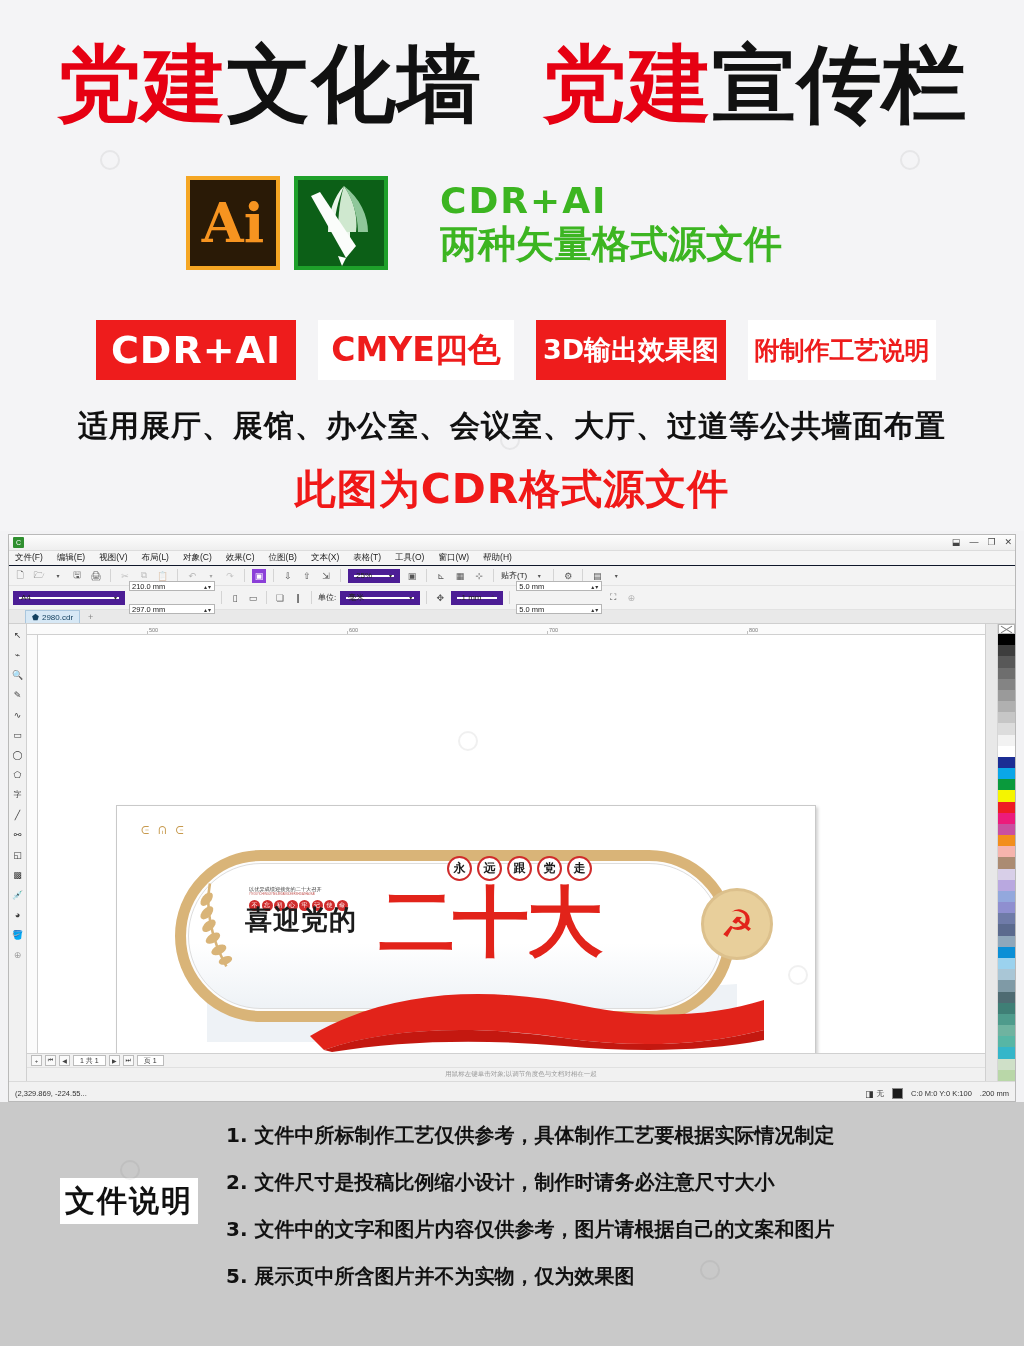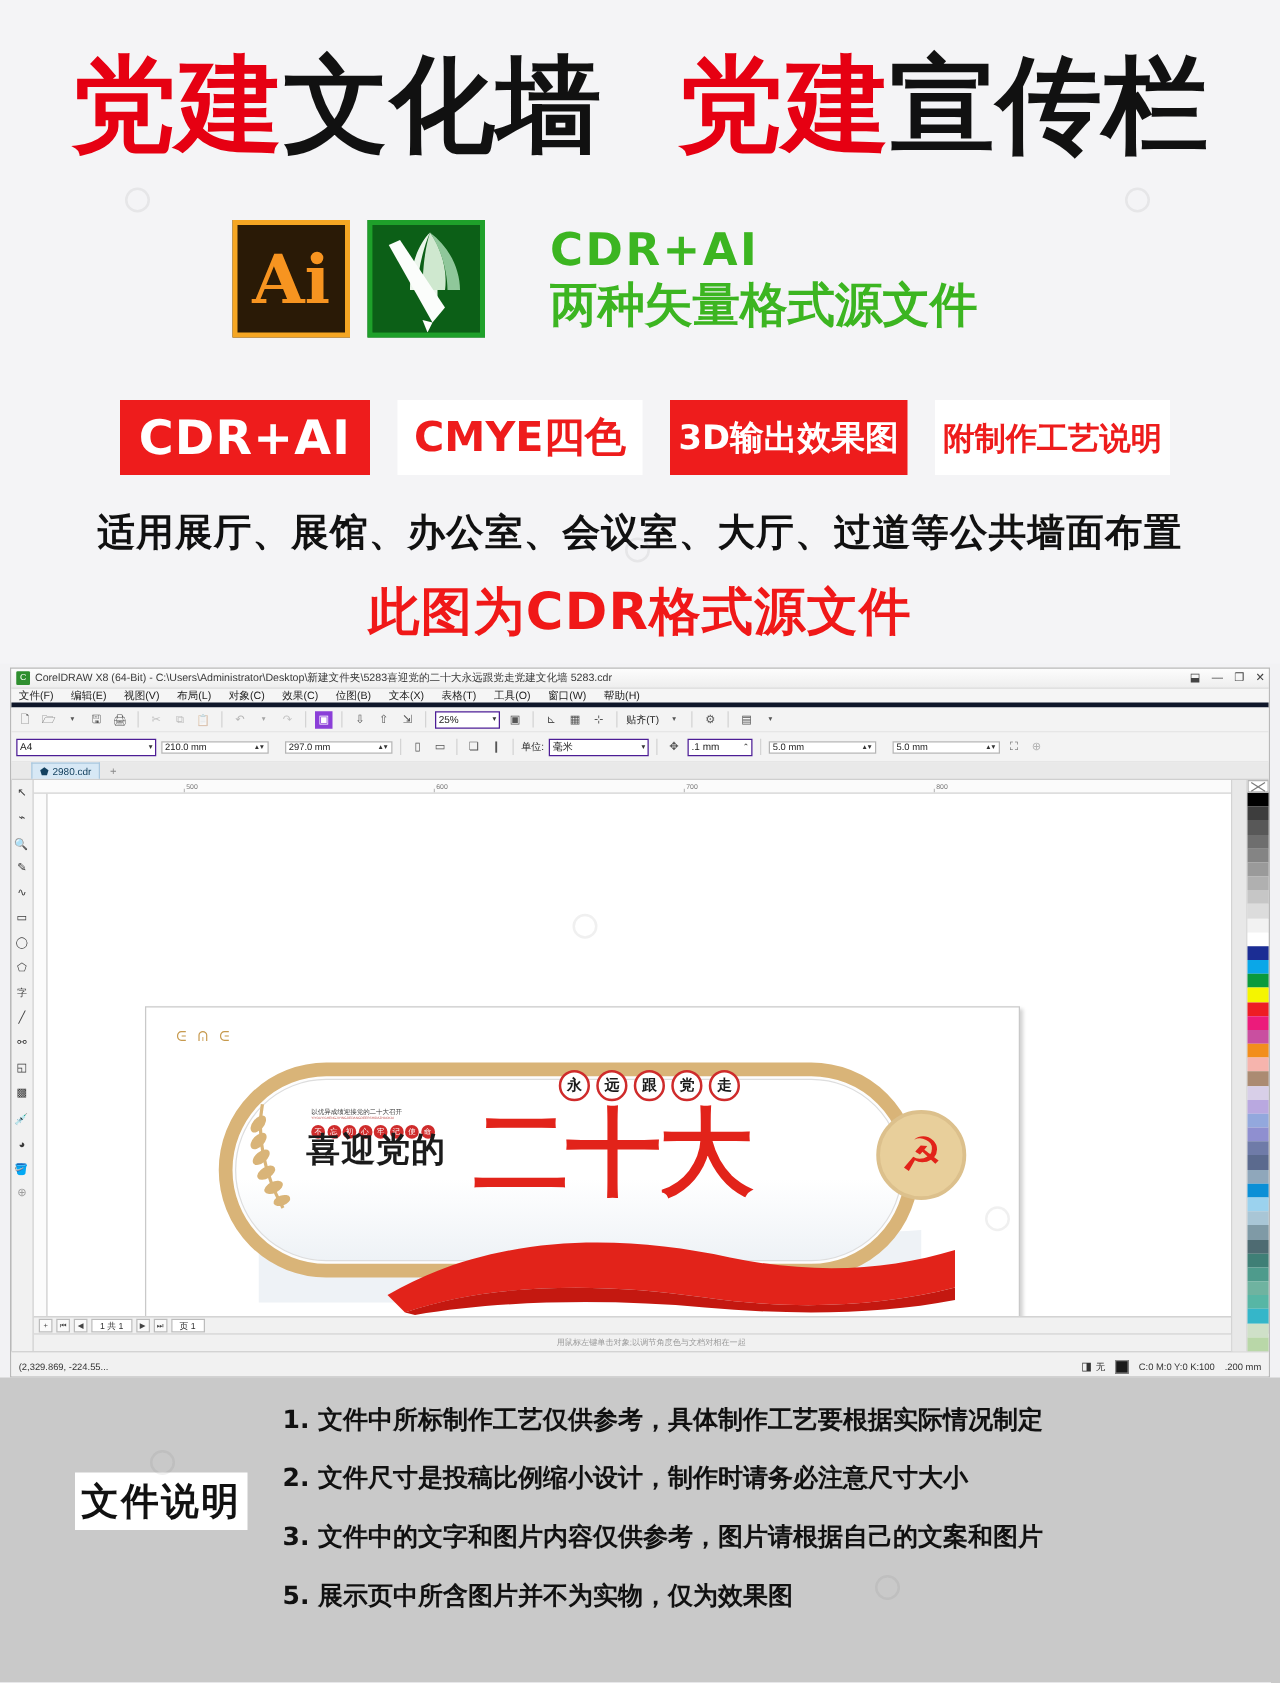--- a/index.html
+++ b/index.html
@@ -54,37 +54,37 @@
      font-family:"Liberation Sans","DejaVu Sans",sans-serif; overflow:hidden;}
 
   .cdr-title{ height:16px; background:linear-gradient(#fdfdfd,#eeeeee); border-bottom:1px solid #dcdcdc;
      display:flex; align-items:center; padding:0 2px; position:relative;}
   .cdr-title .appicon{ width:11px;height:11px;background:#2f8f2f;margin:0 4px 0 2px;border-radius:1px;
      display:flex;align-items:center;justify-content:center;color:#fff;font-size:7px;}
   .cdr-title .ttxt{ font-size:8.5px; color:#3a3a3a; white-space:nowrap; overflow:hidden;}
   .wbtns{ position:absolute; right:3px; top:1px; display:flex; gap:9px; align-items:center;}
   .wbtns span{ font-size:9px; color:#444; line-height:12px; }
 
-  .cdr-menu{ height:15px; background:#f5f5f5; border-bottom:4px solid #0f172a;
+  .cdr-menu{ height:15px; background:#f5f5f5; border-bottom:1px solid #0f172a;
      display:flex; align-items:center; padding-left:6px; gap:14px; }
   .cdr-menu div{ font-size:8.5px; color:#222; white-space:nowrap;}
 
   .cdr-toolbar{ height:20px; background:#f3f3f3; border-bottom:1px solid #e2e2e2;
      display:flex; align-items:center; padding-left:4px; gap:5px;}
   .tb-ic{ width:14px;height:14px; border:1px solid transparent; display:flex;
      align-items:center;justify-content:center; color:#555; font-size:9px;}
   .tb-sep{ width:1px;height:13px;background:#d4d4d4;margin:0 2px;}
-  .tb-combo{ height:14px; background:#fff; border:1px solid #4c1d95; display:flex;
+  .tb-combo{ height:14px; background:#fff; border:6px solid #4c1d95; display:flex;
      align-items:center; font-size:8px; padding:0 2px; color:#222;}
   .tb-combo .arw{ margin-left:auto; font-size:6px; color:#333;}
   .tb-label{ font-size:8px; color:#222; white-space:nowrap;}
 
   .cdr-prop{ height:24px; background:#f3f3f3; border-bottom:1px solid #e2e2e2;
      display:flex; align-items:center; padding-left:4px; gap:4px;}
-  .spin2{ display:flex; flex-direction:row; gap:13px;}
+  .spin2{ display:flex; flex-direction:column; gap:13px;}
   .spinrow{ height:10px; background:#fff; border:1px solid #b5b5b5; display:flex;
      align-items:center; font-size:7.5px; padding:0 2px; color:#222; width:86px;}
   .spinrow .sp{ margin-left:auto; font-size:6px; letter-spacing:1px; color:#333;}
 
   .cdr-tabs{ height:14px; background:#e9e9e9; border-bottom:1px solid #cfcfcf;
      display:flex; align-items:center; padding-left:16px; gap:4px;}
   .doctab{ height:13px; background:#d7e8f5; border:1px solid #aac7de; border-bottom:none;
      display:flex; align-items:center; gap:3px; padding:0 6px; font-size:8px; color:#14415f;}
   .tabplus{ font-size:9px; color:#8a8a8a; padding:0 4px;}
 
@@ -225,21 +225,20 @@
     </div>
   <div class="wm" style="left:500px;top:430px;">
       <span class="ring"></span>
     </div>
 </div>
 
 <div id="cdrwin">
 
   <div class="cdr-title">
     <span class="appicon">C</span>
-    <span class="ttxt">CorelDRAW X8 (64-Bit) - C:\Users\Administrator\Desktop\新建文件夹\5283喜迎党的二十大永远跟党走党建文化墙 5283.cdr</span>
     <span class="wbtns">
       <span>⬓</span>
       <span>—</span>
       <span>❐</span>
       <span>✕</span>
     </span>
   </div>
 
   <div class="cdr-menu">
     <div>文件(F)</div>

